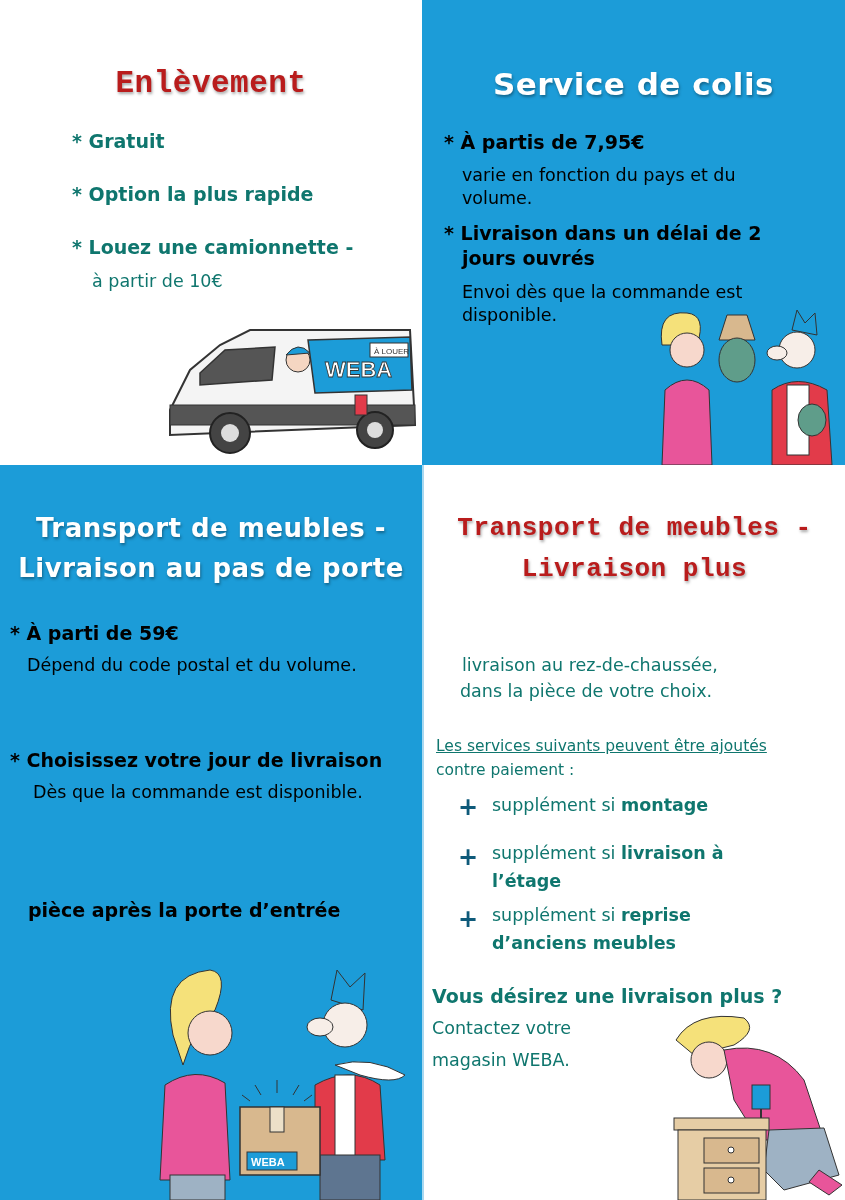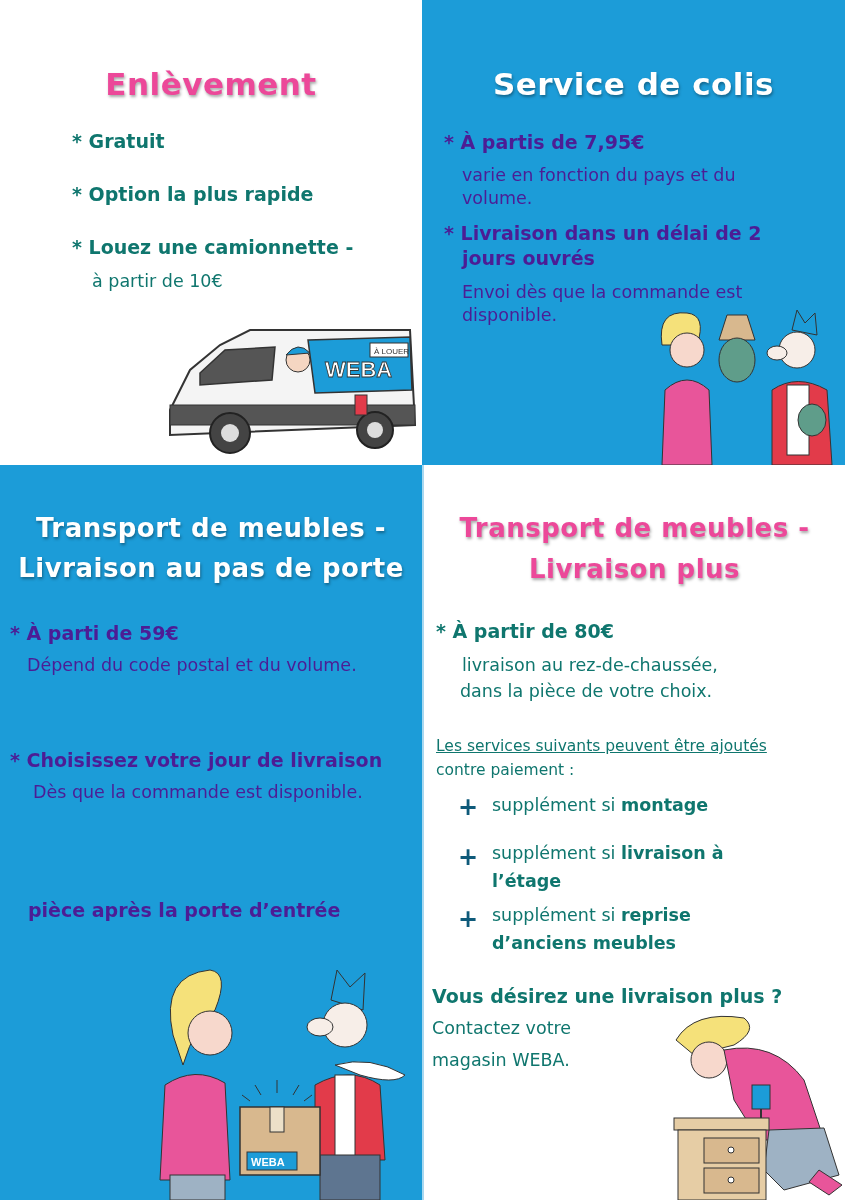--- a/index.html
+++ b/index.html
@@ -5,26 +5,26 @@
   * { box-sizing: border-box; margin: 0; padding: 0; }
   html, body { width: 845px; height: 1200px; overflow: hidden; background: #ffffff; }
   body { font-family: "DejaVu Sans", "Liberation Sans", sans-serif; position: relative; }
   .quad { position: absolute; overflow: hidden; }
   .q1 { left: 0; top: 0; width: 422px; height: 465px; background: #ffffff; }
   .q2 { left: 422px; top: 0; width: 423px; height: 465px; background: #1c9cd8; }
   .q3 { left: 0; top: 465px; width: 422px; height: 735px; background: #1c9cd8; }
   .q4 { left: 422px; top: 465px; width: 423px; height: 735px; background: #ffffff; border-left: 2px solid #a8d8f0; }
 
   .title { position: absolute; font-weight: bold; text-align: center; letter-spacing: 0.5px; }
-  .title.dark { color: #ec4899; text-shadow: 1px 2px 3px rgba(0,0,0,0.35); }
+  .title.dark { color: #b91c1c; text-shadow: 1px 2px 3px rgba(0,0,0,0.35); font-family: Liberation Mono, monospace; }
   .title.light { color: #ffffff; text-shadow: 1px 2px 3px rgba(0,0,0,0.35); }
 
   .txt { position: absolute; line-height: 1.2; }
   .dark { color: #0f766e; }
-  .light { color: #4c1d95; }
+  .light { color: #000000; }
   .b { font-weight: bold; }
   .lg { font-size: 19px; }
   .md { font-size: 17.5px; }
   .sm { font-size: 15.5px; }
 
   .plus { position: absolute; font-weight: bold; font-size: 24px; color: #0e5a7a; line-height: 1; }
 
   svg.illus { position: absolute; }
 </style>
 </head>
@@ -113,21 +113,20 @@
     <line x1="144" y1="120" x2="138" y2="130" stroke="#333"></line>
     <line x1="87" y1="130" x2="95" y2="136" stroke="#333"></line>
     <line x1="157" y1="130" x2="149" y2="136" stroke="#333"></line>
   </svg>
 </section>
 
 <section class="quad q4">
   <div class="title dark" style="left:0;width:421px;top:48px;font-size:26px;">Transport de meubles -</div>
   <div class="title dark" style="left:0;width:421px;top:89px;font-size:26px;">Livraison plus</div>
 
-  <div class="txt dark b lg" style="left:12px;top:155px;">* À partir de 80€</div>
   <div class="txt dark md" style="left:38px;top:190px;">livraison au rez-de-chaussée,</div>
   <div class="txt dark md" style="left:36px;top:216px;">dans la pièce de votre choix.</div>
 
   <div class="txt dark sm" style="left:12px;top:272px;text-decoration:underline;">Les services suivants peuvent être ajoutés</div>
   <div class="txt dark sm" style="left:12px;top:296px;">contre paiement :</div>
 
   <span class="plus" style="left:34px;top:330px;">+</span>
   <div class="txt dark md" style="left:68px;top:330px;"><span>supplément si </span><span class="b">montage</span></div>
 
   <span class="plus" style="left:34px;top:380px;">+</span>

